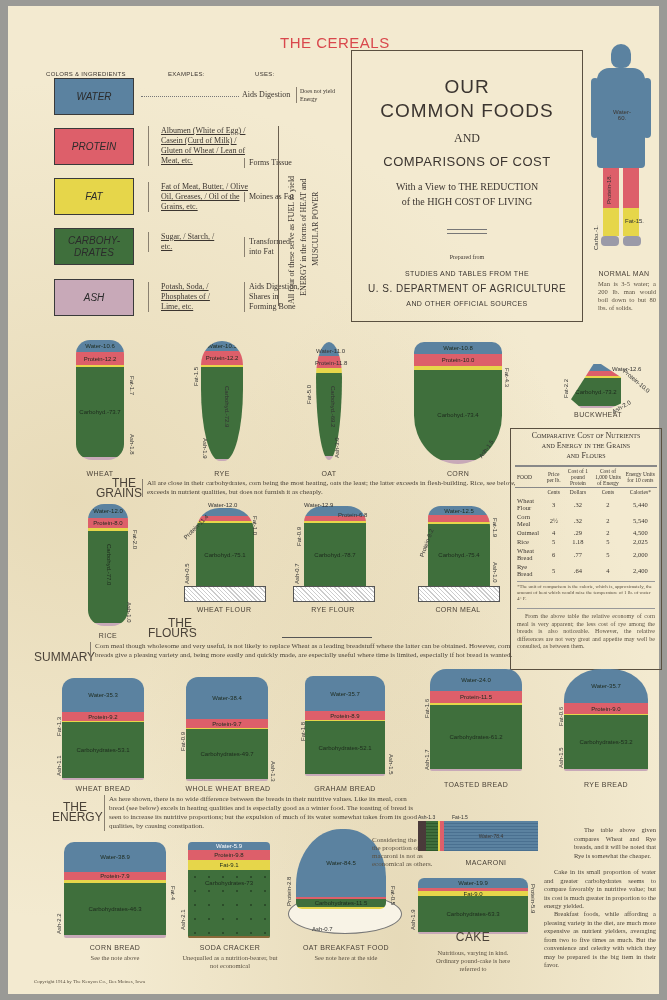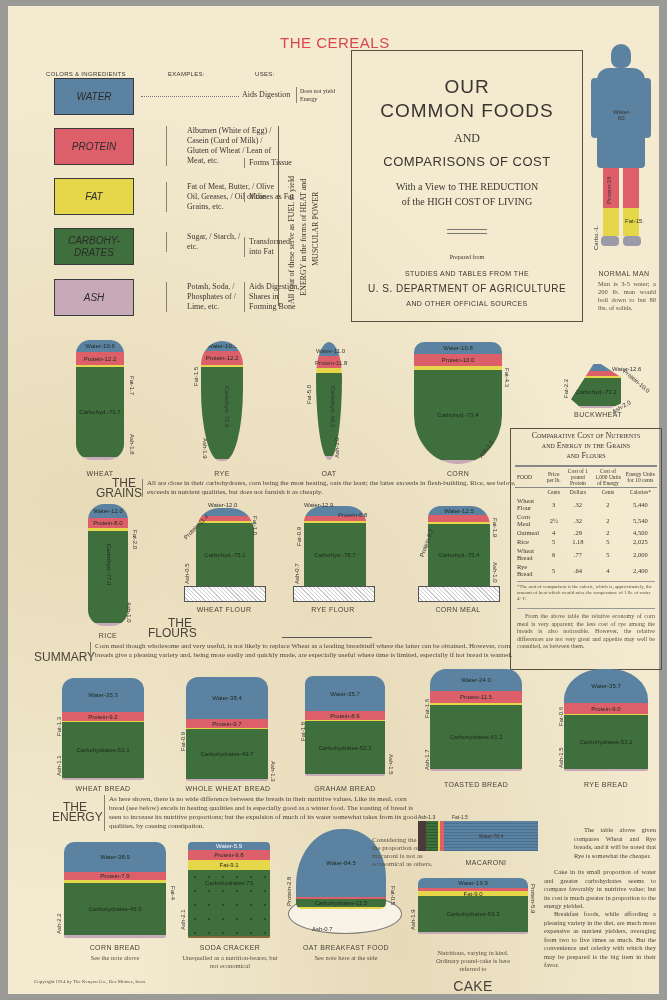--- a/index.html
+++ b/index.html
@@ -7,21 +7,21 @@
   .page{position:absolute;left:8px;top:6px;width:651px;height:988px;background:#f3ead0;
     background-image:radial-gradient(ellipse at 10% 50%,rgba(210,190,140,.35),transparent 60%),radial-gradient(ellipse at 60% 95%,rgba(200,180,130,.3),transparent 50%);}
   .abs{position:absolute;}
   .sans{font-family:"Liberation Sans",sans-serif;}
   .red{color:#d9474c;}
   .title-cereals{left:272px;top:28px;font-size:15px;letter-spacing:.5px;}
   .hdr{left:38px;top:46px;font-size:12px;letter-spacing:.6px;font-variant:small-caps;}
   .subhdr{font-size:6px;top:65px;letter-spacing:.3px;}
   .swatch{left:46px;width:78px;height:35px;border:1px solid #3a3a3a;display:flex;align-items:center;justify-content:center;
     font-family:"Liberation Sans",sans-serif;font-style:italic;font-size:10px;text-align:center;line-height:12px;color:#2b2b2b;}
-  .ex{font-size:8px;line-height:10px;left:158px;border-left:1px solid #8a8070;padding-left:20px;}
+  .ex{font-size:8px;line-height:10px;left:140px;border-left:1px solid #8a8070;padding-left:12px;text-decoration:underline;}
   .use{font-size:8px;line-height:10px;left:236px;border-left:1px solid #8a8070;padding-left:4px;}
   .vert{left:270px;top:120px;width:64px;height:180px;border-left:1px solid #6b6050;}
   .vert span{position:absolute;transform:rotate(-90deg);transform-origin:left top;white-space:nowrap;font-size:8px;line-height:10px;}
   .titlebox{left:343px;top:44px;width:230px;height:270px;border:1px solid #5a5040;text-align:center;}
   .titlebox .t1{font-family:"Liberation Sans",sans-serif;font-size:19px;letter-spacing:1px;line-height:24px;margin-top:24px;}
   .titlebox .and{font-size:12px;margin:8px 0;}
   .titlebox .t2{font-family:"Liberation Sans",sans-serif;font-size:13px;letter-spacing:.5px;}
   .titlebox .t3{font-size:10px;line-height:15px;margin-top:10px;}
   .titlebox .rule{width:40px;height:3px;border-top:1px solid #777;border-bottom:1px solid #777;margin:20px auto 20px;}
   .titlebox .prep{font-size:6px;margin-bottom:10px;}
@@ -425,21 +425,21 @@
 
   <div class="food" style="left:410px;top:872px;width:110px;height:56px;border-radius:6px 8px 2px 2px">
     <div class="seg blue" style="top:0;height:10px">Water-19.9</div>
     <div class="seg pink" style="top:10px;height:3px"></div>
     <div class="seg yellow" style="top:13px;height:5px">Fat-9.0</div>
     <div class="seg green" style="top:18px;height:36px">Carbohydrates-63.3</div>
     <div class="seg ash" style="top:54px;height:2px"></div>
   </div>
   <div class="side rot" style="left:528px;top:878px">Protein-5.9</div>
   <div class="side rotn" style="left:402px;top:924px">Ash-1.9</div>
-  <div class="abs cap" style="left:420px;top:972px;width:90px;font-size:14px">CAKE</div>
+  <div class="abs cap" style="left:420px;top:924px;width:90px;font-size:12px">CAKE</div>
   <div class="abs note" style="left:420px;top:943px;width:90px;text-align:center">Nutritious, varying in kind. Ordinary pound-cake is here referred to</div>
 
   <div class="abs para" style="left:566px;top:820px;width:82px;text-align:justify;text-indent:10px;font-size:6.5px;line-height:8.5px">The table above given compares Wheat and Rye breads, and it will be noted that Rye is somewhat the cheaper.</div>
   <div class="abs para" style="left:536px;top:862px;width:112px;text-align:justify;text-indent:10px;font-size:6.5px;line-height:8.5px">Cake in its small proportion of water and greater carbohydrates seems to compare favorably in nutritive value; but its cost is much greater in proportion to the energy yielded.</div>
   <div class="abs para" style="left:536px;top:904px;width:112px;text-align:justify;text-indent:10px;font-size:6.5px;line-height:8.5px">Breakfast foods, while affording a pleasing variety in the diet, are much more expensive as nutrient yielders, averaging from two to five times as much. But the convenience and celerity with which they may be prepared is the big item in their favor.</div>
 
   <div class="abs note" style="left:26px;top:972px;font-size:5px">Copyright 1914 by The Kenyon Co., Des Moines, Iowa</div>
 </div>
 
 </body></html>

